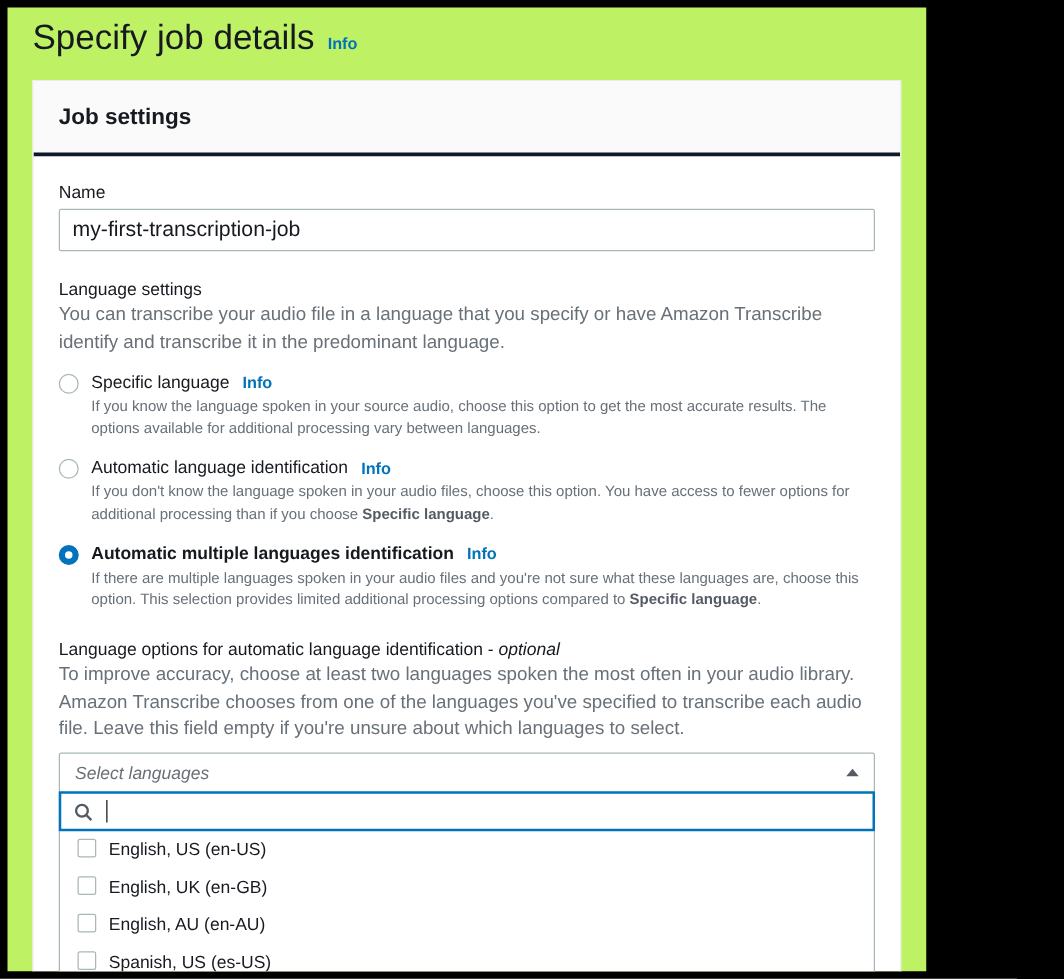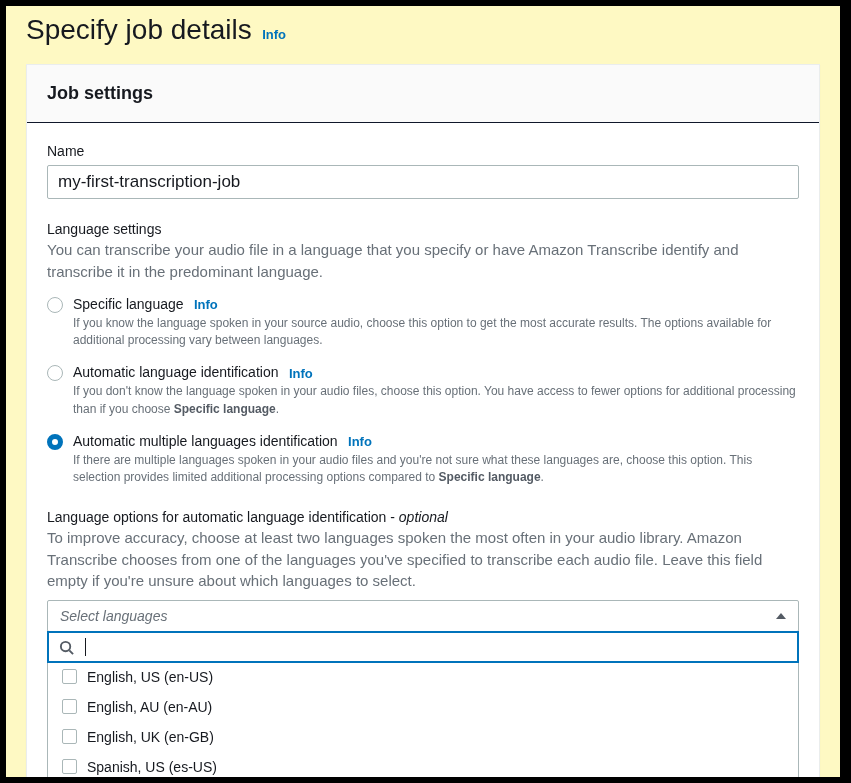--- a/index.html
+++ b/index.html
@@ -4,23 +4,23 @@
 <style>
   * { box-sizing: border-box; margin: 0; padding: 0; }
   body {
     font-family: "Amazon Ember", "Helvetica Neue", Arial, sans-serif;
     background: #000;
     width: 851px;
     height: 783px;
     overflow: hidden;
   }
   .frame {
-    background: #fef9c3;
+    background: #bef264;
     margin: 6px;
-    width: 834px;
+    width: 735px;
     height: 771px;
     overflow: hidden;
   }
   .page-header {
     padding: 8px 20px 18px 20px;
   }
   .page-title {
     font-size: 28px;
     font-weight: 400;
     color: #16191f;
@@ -35,21 +35,21 @@
     vertical-align: middle;
   }
   .panel {
     background: #fff;
     border: 1px solid #eaeded;
     margin: 0 20px;
     box-shadow: 0 1px 1px rgba(0,0,0,0.05);
   }
   .panel-header {
     background: #fafafa;
-    border-bottom: 1px solid #0f172a;
+    border-bottom: 3px solid #0f172a;
     padding: 18px 20px;
   }
   .panel-title {
     font-size: 18px;
     font-weight: 700;
     color: #16191f;
   }
   .panel-body {
     padding: 20px 20px 10px 20px;
   }
@@ -238,21 +238,21 @@
             <div class="radio-content">
               <span class="radio-label">Automatic language identification</span>
               <span class="info-link">Info</span>
               <div class="radio-desc"><span>If you don't know the language spoken in your audio files, choose this option. You have access to fewer options for additional processing than if you choose </span><b>Specific language</b><span>.</span></div>
             </div>
           </div>
 
           <div class="radio-item">
             <div class="radio-circle selected"></div>
             <div class="radio-content">
-              <span class="radio-label" style="font-weight:400">Automatic multiple languages identification</span>
+              <span class="radio-label" style="font-weight:700">Automatic multiple languages identification</span>
               <span class="info-link">Info</span>
               <div class="radio-desc"><span>If there are multiple languages spoken in your audio files and you're not sure what these languages are, choose this option. This selection provides limited additional processing options compared to </span><b>Specific language</b><span>.</span></div>
             </div>
           </div>
 
         </div>
       </div>
 
       <div class="section">
         <div class="section-title">
@@ -276,25 +276,25 @@
             <div class="cursor-bar"></div>
             <input class="search-input" value="" style="">
           </div>
 
           <div class="option-row">
             <div class="checkbox"></div>
             <span class="option-label">English, US (en-US)</span>
           </div>
           <div class="option-row">
             <div class="checkbox"></div>
-            <span class="option-label">English, AU (en-AU)</span>
+            <span class="option-label">English, UK (en-GB)</span>
           </div>
           <div class="option-row">
             <div class="checkbox"></div>
-            <span class="option-label">English, UK (en-GB)</span>
+            <span class="option-label">English, AU (en-AU)</span>
           </div>
           <div class="option-row">
             <div class="checkbox"></div>
             <span class="option-label">Spanish, US (es-US)</span>
           </div>
         </div>
 
       </div>
 
     </div>

